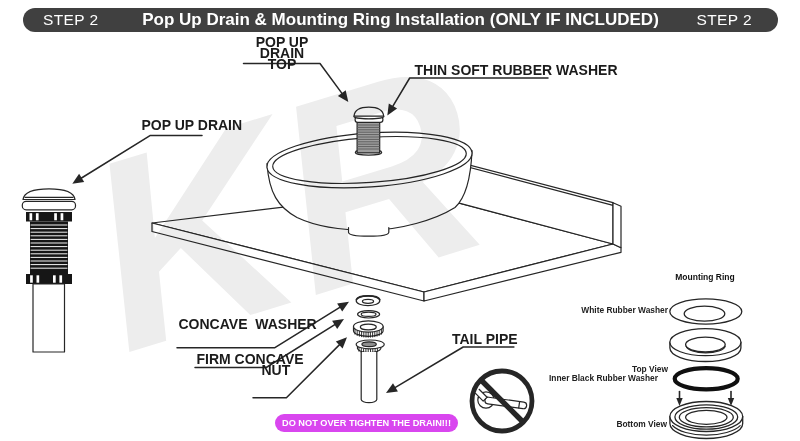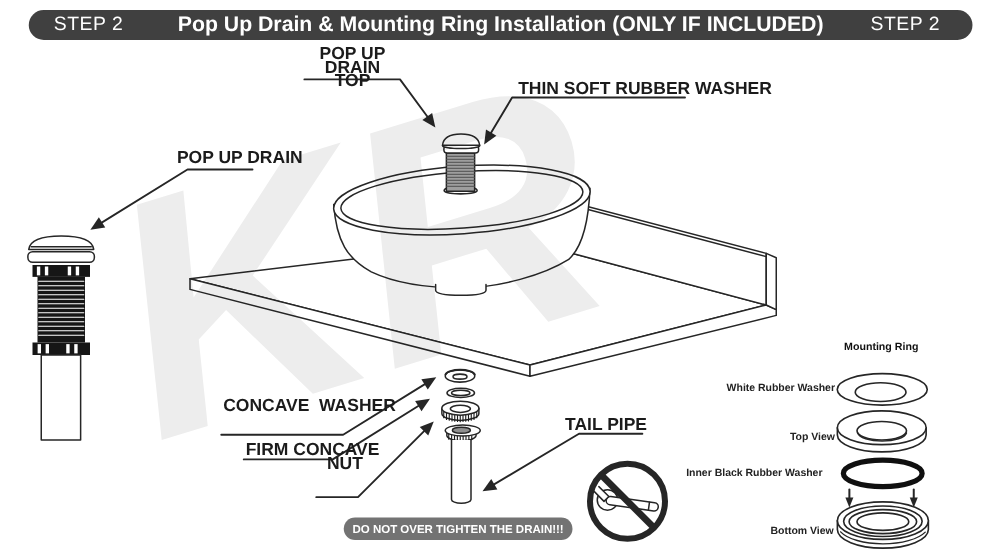--- a/index.html
+++ b/index.html
@@ -16,21 +16,21 @@
              align-items:center;justify-content:center;color:#ffffff;font-size:17px;
              font-weight:bold;white-space:pre;}
   .lbl{position:absolute;font-size:14px;font-weight:bold;color:#1b1b1b;white-space:pre;
        line-height:10.5px;}
   .lbl-center{text-align:center;}
   .mr-head{position:absolute;font-size:8.5px;font-weight:bold;color:#111;text-align:center;
            white-space:pre;}
   .mr-lbl{position:absolute;font-size:8.4px;font-weight:bold;color:#222;text-align:right;
           white-space:pre;}
   .warn-pill{position:absolute;left:275px;top:413.5px;width:183px;height:18px;
-             border-radius:9px;background:#737373;display:flex;align-items:center;
+             border-radius:9px;background:#d946ef;display:flex;align-items:center;
              justify-content:center;}
   .warn-text{color:#ffffff;font-size:9.2px;font-weight:bold;white-space:pre;letter-spacing:0px;}
 </style>
 </head>
 <body>
 
 <div id="stage">
 
   <svg id="artwork" width="800" height="441" viewBox="0 0 800 441">
     <g stroke="#262626" stroke-width="1.2" fill="none" stroke-linecap="round" stroke-linejoin="round">
@@ -265,21 +265,21 @@
     </div>
   <div class="lbl" style="left:414.5px;top:64.5px;text-align:center;">THIN SOFT RUBBER WASHER</div>
   <div class="lbl" style="left:141.5px;top:120px;">POP UP DRAIN</div>
   <div class="lbl" style="left:178.5px;top:319px;">CONCAVE  WASHER</div>
   <div class="lbl" style="left:196.5px;top:354px;">FIRM CONCAVE</div>
   <div class="lbl" style="left:261.5px;top:365px;">NUT</div>
   <div class="lbl" style="left:452px;top:334px;">TAIL PIPE</div>
 
   <div class="mr-head" style="left:655px;top:271.5px;width:100px;">Mounting Ring</div>
   <div class="mr-lbl" style="right:132px;top:305px;">White Rubber Washer</div>
-  <div class="mr-lbl" style="right:132px;top:344px;">Top View</div>
+  <div class="mr-lbl" style="right:132px;top:364px;">Top View</div>
   <div class="mr-lbl" style="right:142px;top:372.5px;">Inner Black Rubber Washer</div>
   <div class="mr-lbl" style="right:133px;top:418.5px;padding-left:16px;">Bottom View</div>
 
   <div class="warn-pill">
     <span class="warn-text">DO NOT OVER TIGHTEN THE DRAIN!!!</span>
   </div>
 
 </div>
 
 </body></html>

